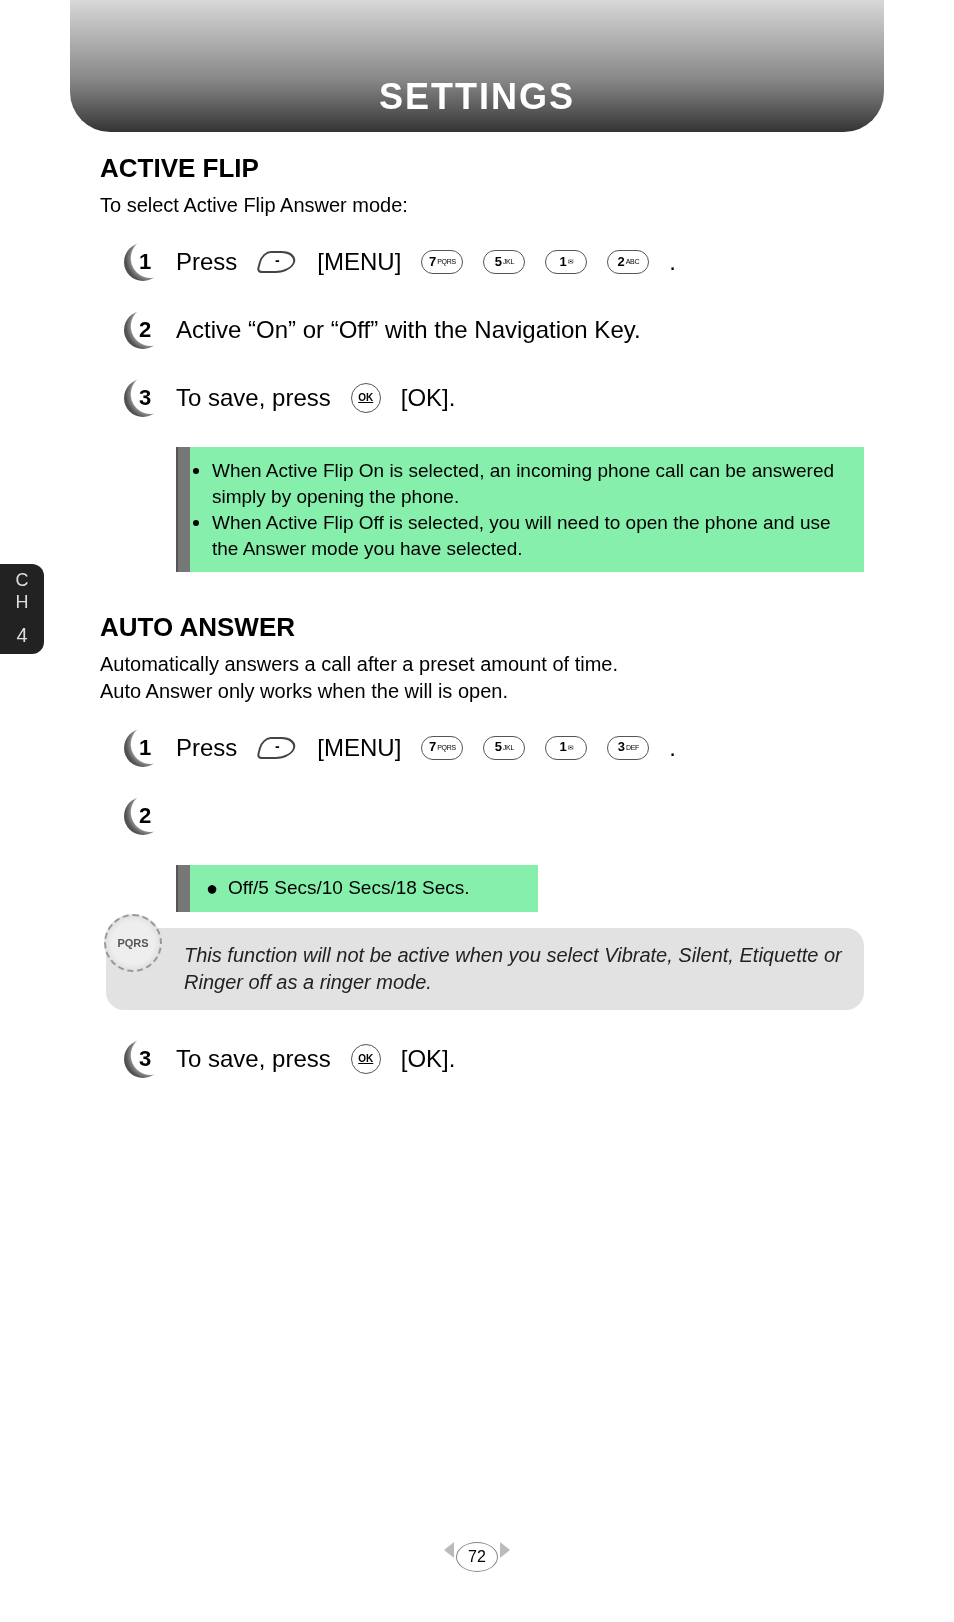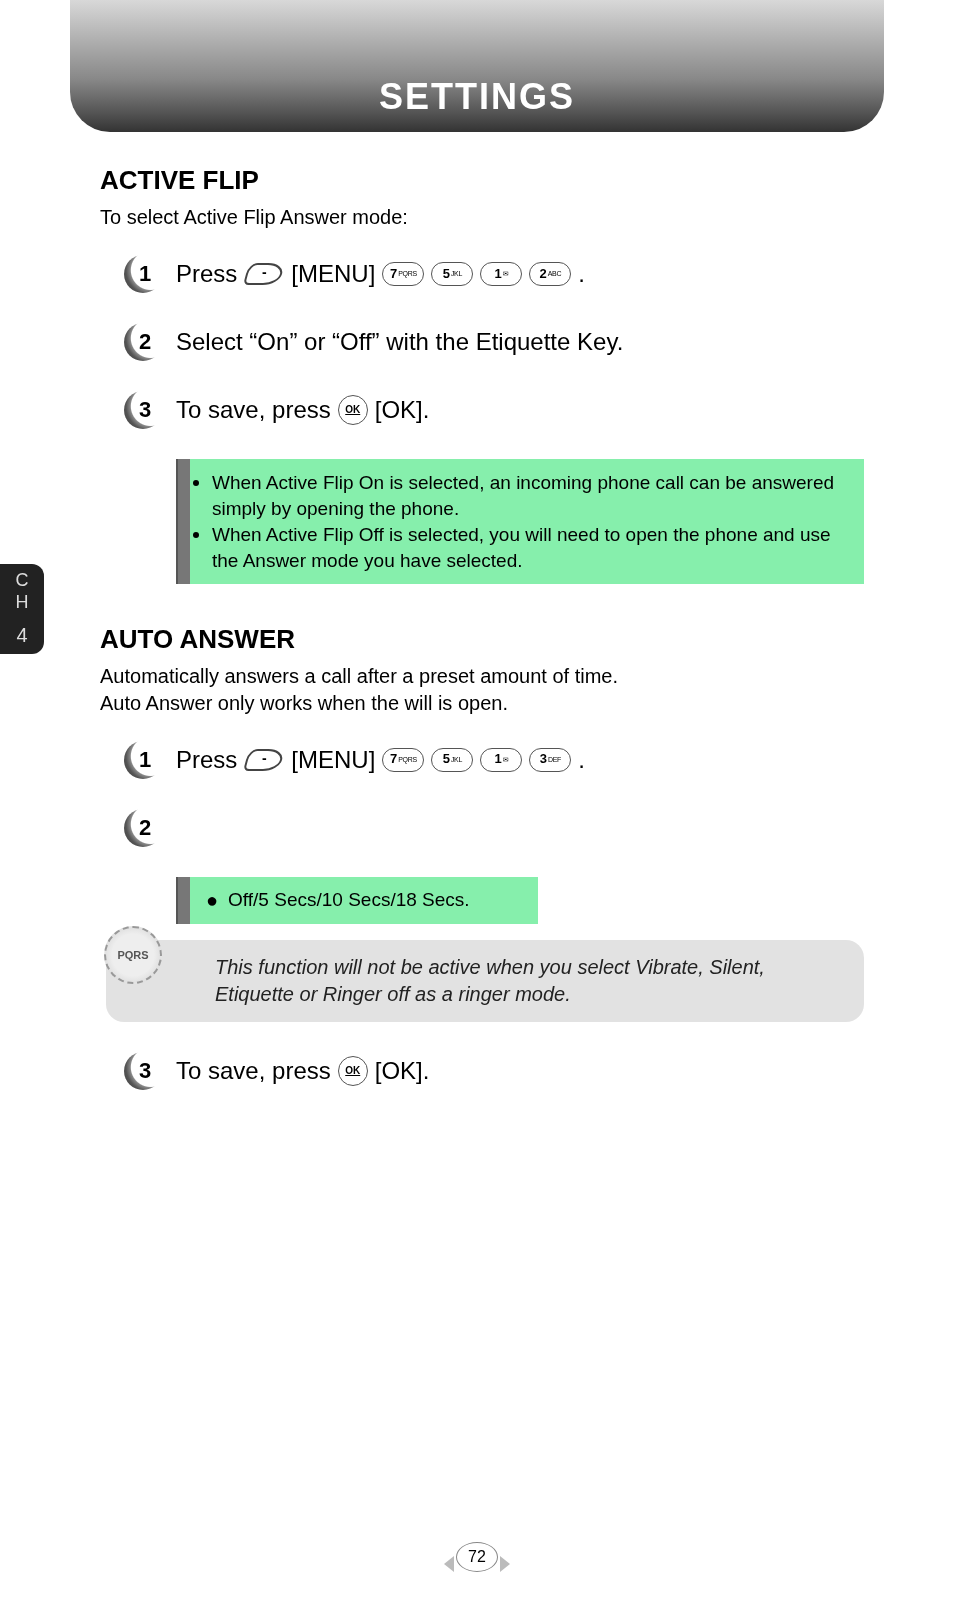--- a/index.html
+++ b/index.html
@@ -33,21 +33,21 @@
   }
   .content {
     position: absolute;
     top: 150px;
     left: 100px;
     right: 90px;
   }
   .section-title {
     font-size: 26px;
     font-weight: bold;
-    margin-top: 15px;
+    margin-top: 3px;
     margin-bottom: 8px;
   }
   .intro-text {
     font-size: 20px;
     margin-bottom: 24px;
     line-height: 1.35;
   }
   .step-row {
     display: flex;
     align-items: center;
@@ -76,21 +76,21 @@
     font-weight: bold;
     font-size: 22px;
     color: #000;
     padding-left: 4px;
   }
   .step-text {
     font-size: 24px;
     display: inline-flex;
     align-items: center;
     flex-wrap: wrap;
-    gap: 7px;
+    gap: 20px;
     line-height: 1.4;
   }
   .softkey-icon {
     display: inline-block;
     width: 36px;
     height: 22px;
     border: 2px solid #444;
     border-radius: 10px 18px 18px 6px / 12px 12px 12px 6px;
     transform: skewX(-15deg);
     position: relative;
@@ -185,21 +185,21 @@
     display: flex;
     align-items: center;
     justify-content: center;
     font-size: 11px;
     font-weight: bold;
     color: #555;
   }
   .note-box {
     background: #e2e2e2;
     border-radius: 18px;
-    padding: 14px 20px 14px 109px;
+    padding: 14px 20px 14px 78px;
     font-size: 20px;
     font-style: italic;
     line-height: 1.35;
     color: #222;
   }
   .chapter-tab {
     position: absolute;
     left: 0;
     top: 564px;
     width: 44px;
@@ -214,21 +214,21 @@
     padding-top: 6px;
   }
   .chapter-tab .ch { display: block; }
   .chapter-tab .num { display: block; margin-top: 10px; font-size: 20px; }
   .page-number-wrap {
     position: absolute;
     bottom: 50px;
     left: 50%;
     transform: translateX(-50%);
     display: flex;
-    align-items: flex-end;
+    align-items: flex-start;
     gap: 4px;
   }
   .pgnum-oval {
     width: 42px;
     height: 30px;
     border: 1.5px solid #888;
     border-radius: 50%;
     display: flex;
     align-items: center;
     justify-content: center;
@@ -289,21 +289,21 @@
         </span>
       <span>.</span>
     </div>
   </div>
 
   <div class="step-row">
     <div class="step-badge">
         <div class="crescent"></div>
         <div class="num">2</div>
       </div>
-    <div class="step-text">Select “On” or “Off” with the Etiquette Key.</div>
+    <div class="step-text">Active “On” or “Off” with the Navigation Key.</div>
   </div>
 
   <div class="step-row">
     <div class="step-badge">
         <div class="crescent"></div>
         <div class="num">3</div>
       </div>
     <div class="step-text">
       <span>To save, press</span>
       <span class="ok-key">OK</span>

